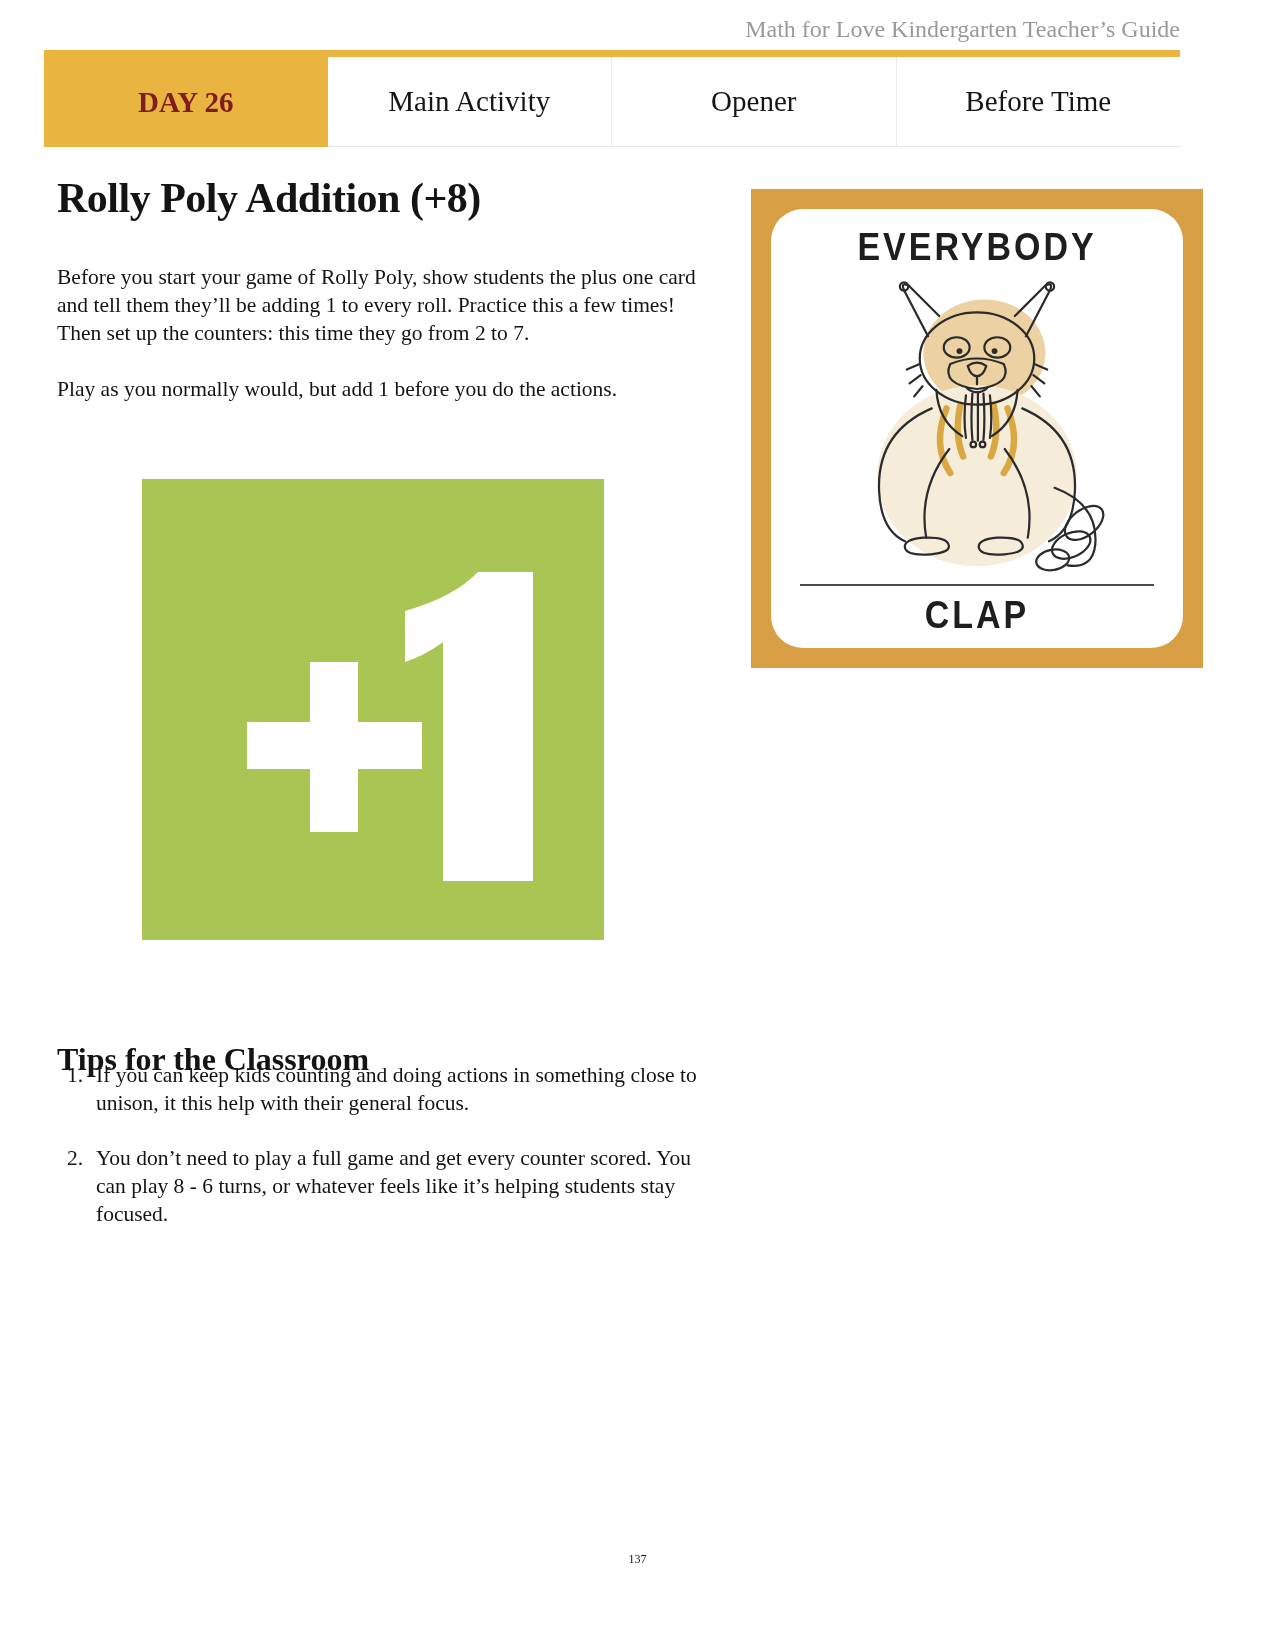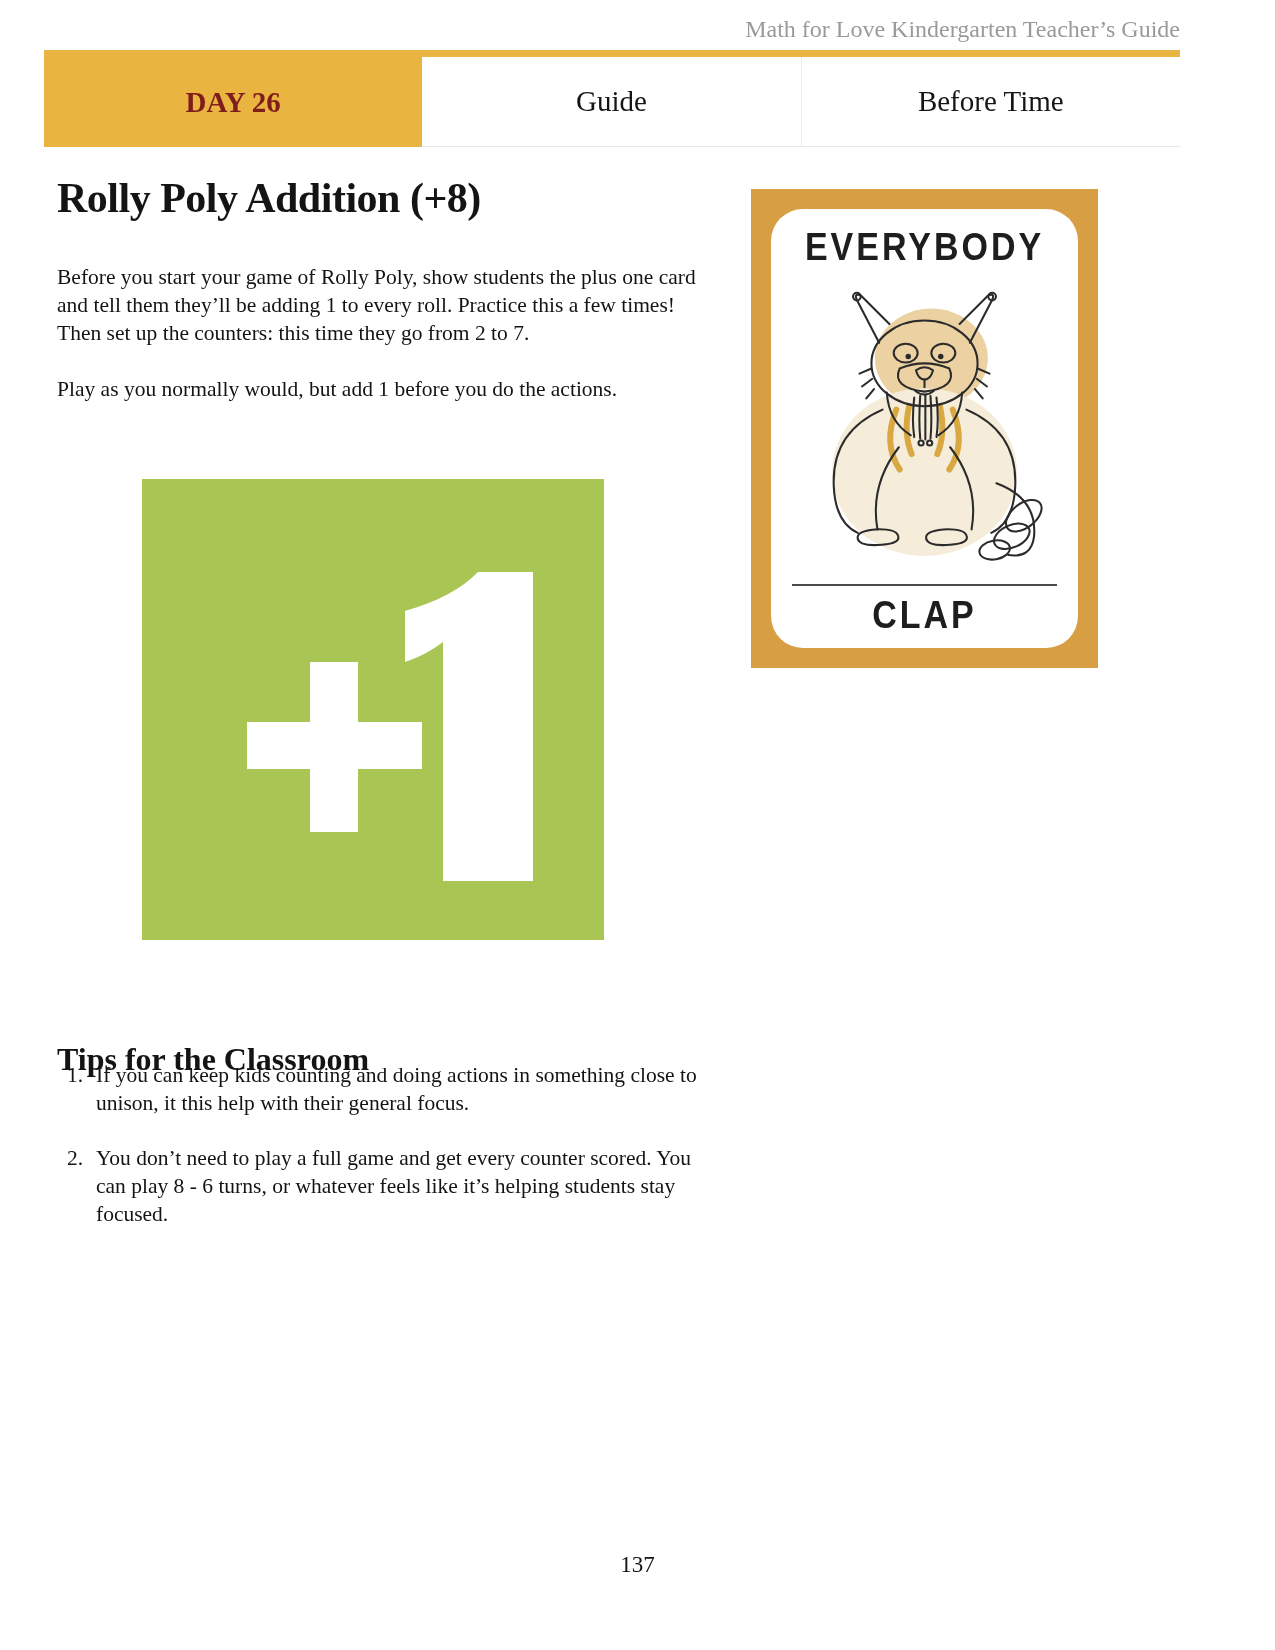--- a/index.html
+++ b/index.html
@@ -40,21 +40,21 @@
   .intro{position:absolute;left:57px;top:216px;width:655px;font-size:21.5px;line-height:1.3;margin-top:48px;}
   .intro p{margin:0 0 28px 0;}
   
   .plus-card{
     position:absolute;left:142px;top:479px;width:462px;height:461px;
     background:var(--plus-one-green);
   }
   .plus-card svg{display:block;width:100%;height:100%;}
   
   .action-card{
-    position:absolute;left:751px;top:189px;width:347px;height:479px;
+    position:absolute;left:751px;top:189px;width:452px;height:479px;
     background:var(--card-border-orange);padding:20px;box-sizing:border-box;
   }
   .action-card-inner{
     width:100%;height:100%;background:#ffffff;border-radius:32px;
     display:flex;flex-direction:column;align-items:center;overflow:hidden;
   }
   .action-card-label{
     font-family:"Liberation Sans", sans-serif;font-weight:bold;font-size:34px;
     letter-spacing:3px;color:#1e1e1e;transform:scaleY(1.15);white-space:nowrap;
   }
@@ -63,32 +63,33 @@
   .card-figure svg{height:100%;max-width:100%;}
   .card-divider{width:86%;height:2px;background:#4a4a4a;flex:none;}
   .label-bottom{margin:9px 0 14px 0;}
   
   .tips-heading{position:absolute;left:57px;top:1014px;font-size:32px;font-weight:bold;}
   .tips-list{position:absolute;left:57px;top:1062px;width:645px;font-size:21.5px;line-height:1.3;}
   .tips-item{display:flex;margin-bottom:27px;}
   .tips-num{width:26px;text-align:right;margin-right:13px;flex:none;}
   .tips-text{flex:1;}
   
-  .page-num{position:absolute;left:0;right:0;top:1552px;text-align:center;font-size:23px;}
+  .page-num{position:absolute;left:0;right:0;top:1552px;text-align:center;font-size:12px;}
 </style>
 </head>
 <body>
 
 <div class="page-header">Math for Love Kindergarten Teacher’s Guide</div>
 
 <div class="nav">
   <div class="nav-strip"></div>
   <div class="nav-tabs">
     <div class="tab tab--active">DAY 26</div>
-    <div class="tab tab--inactive">Guide</div>
+    <div class="tab tab--inactive">Main Activity</div>
+    <div class="tab tab--inactive">Opener</div>
     <div class="tab tab--inactive">Before Time</div>
   </div>
 </div>
 
 <h1 class="page-title">Rolly Poly Addition (+8)</h1>
 
 <div class="intro">
   <p>Before you start your game of Rolly Poly, show students the plus one card and tell them they’ll be adding 1 to every roll. Practice this a few times! Then set up the counters: this time they go from 2 to 7.</p>
   <p>Play as you normally would, but add 1 before you do the actions.</p>
 </div>

